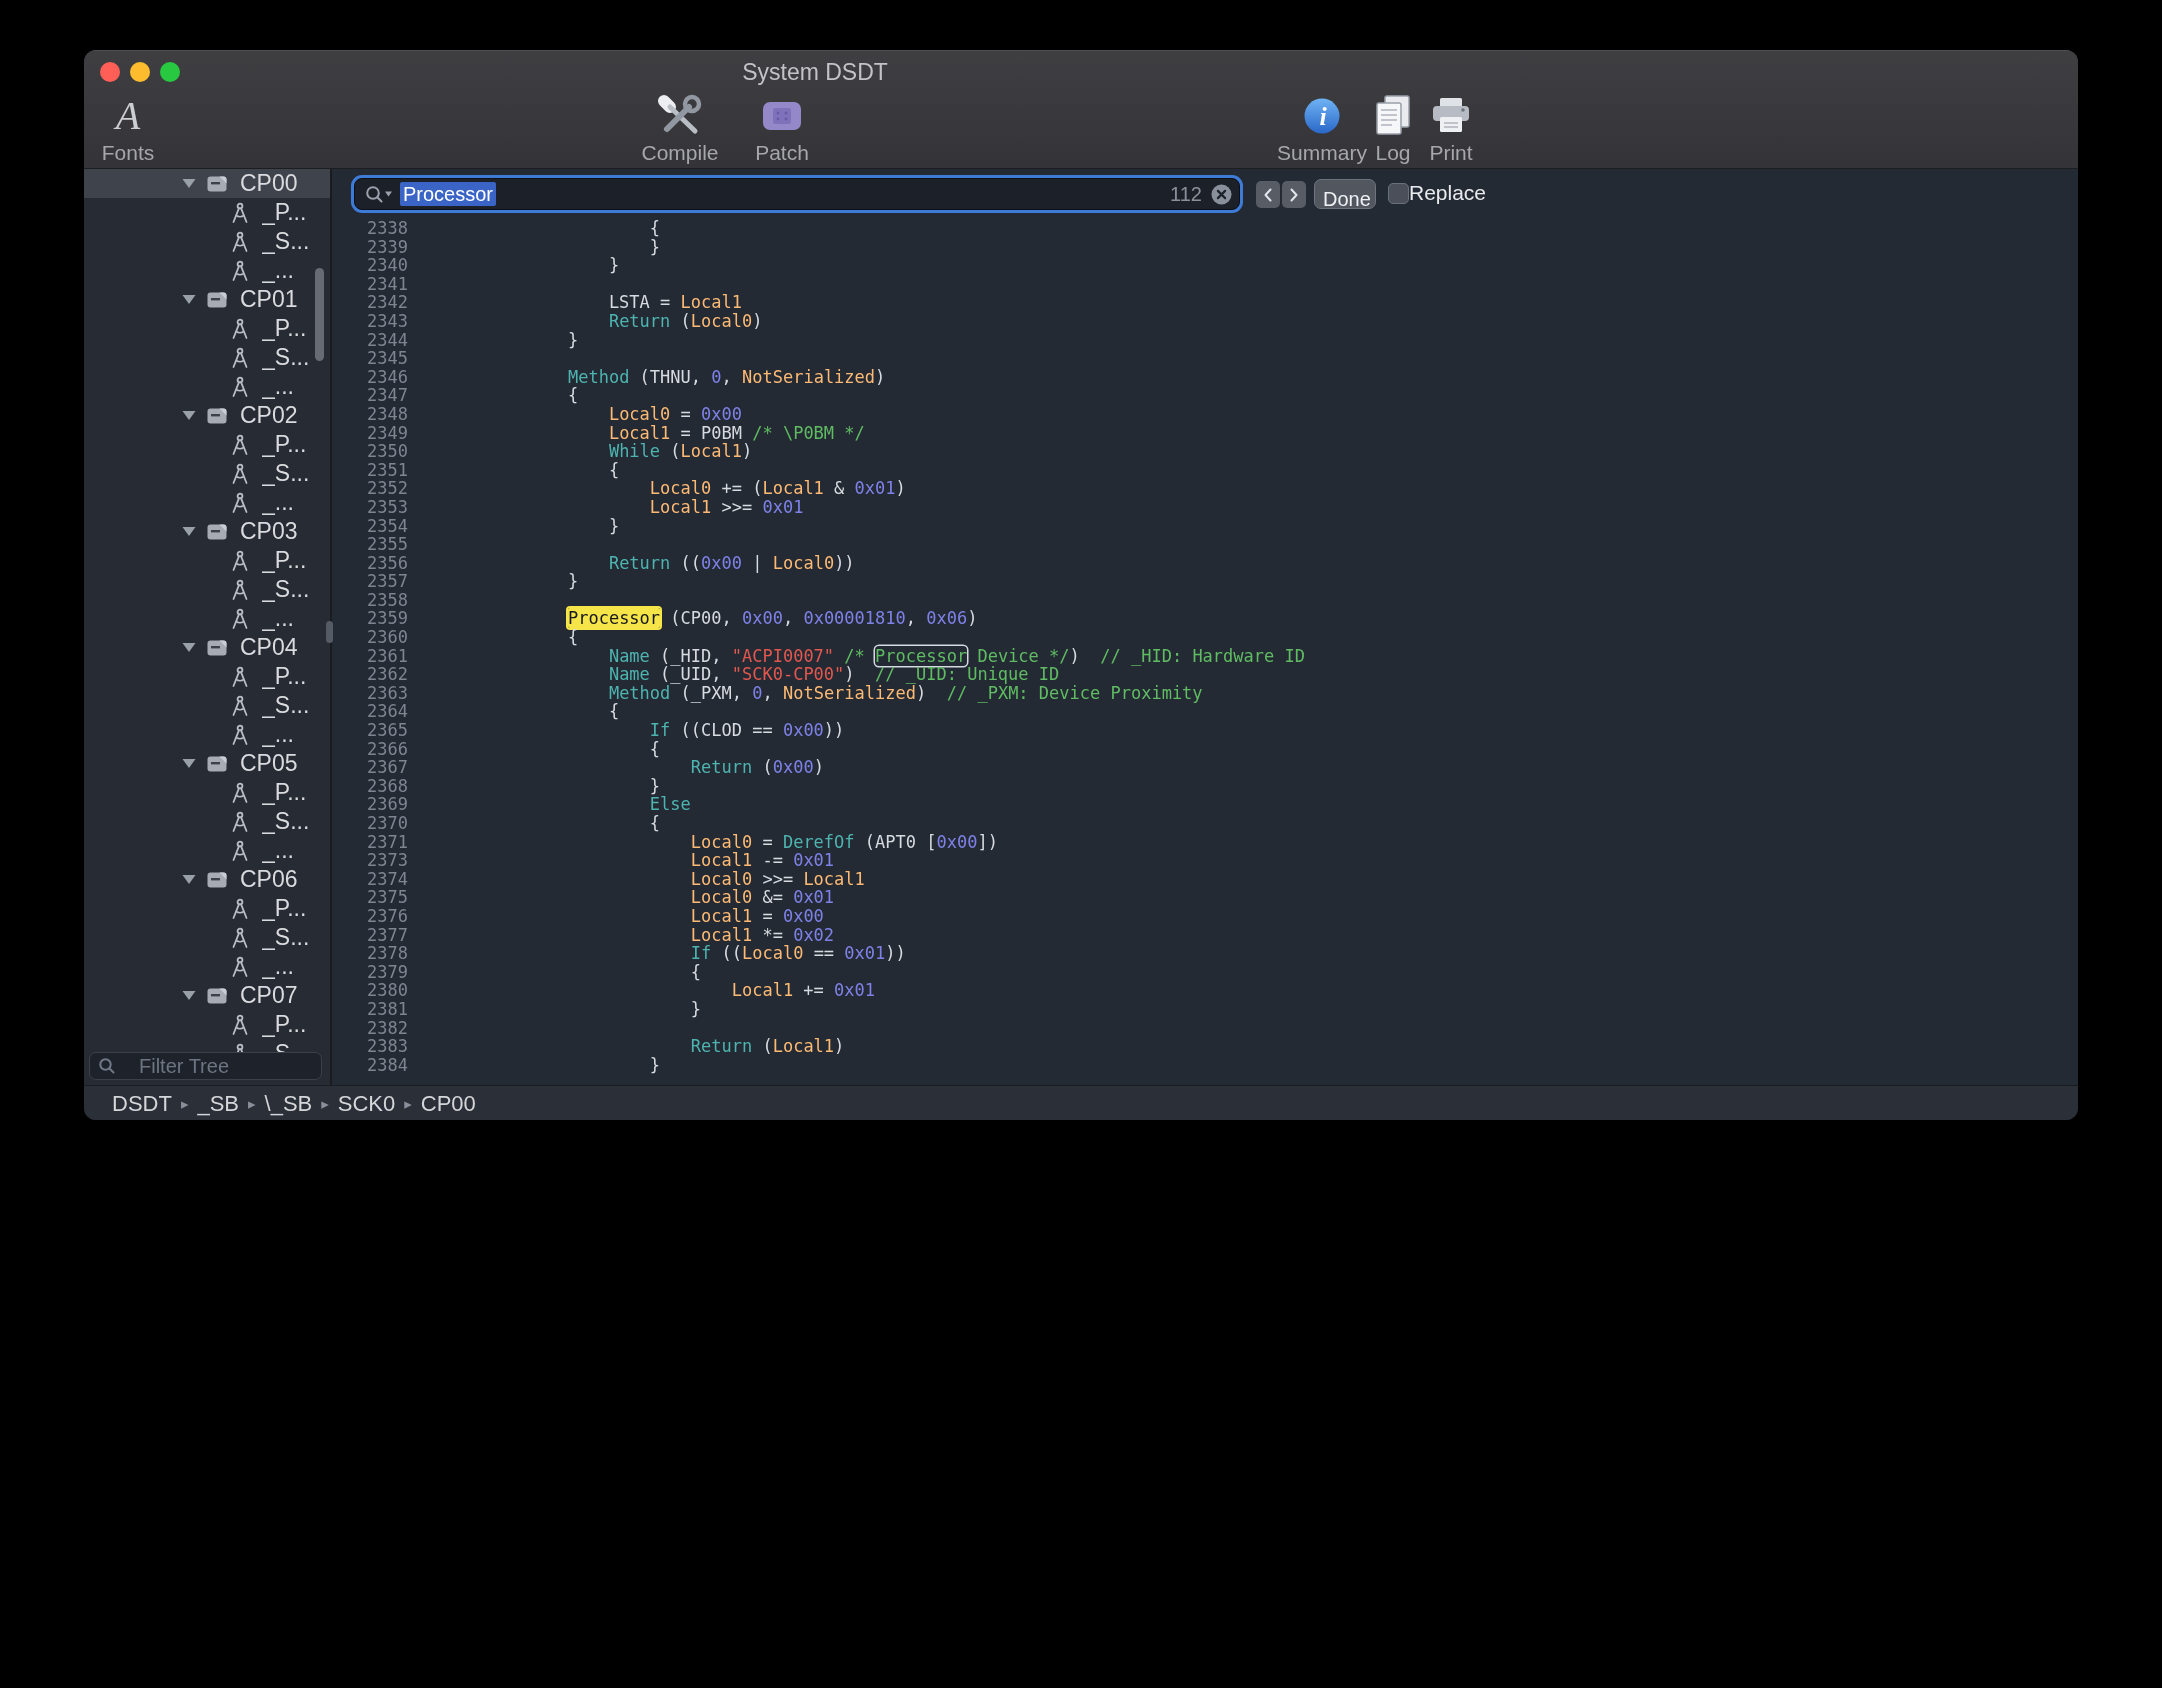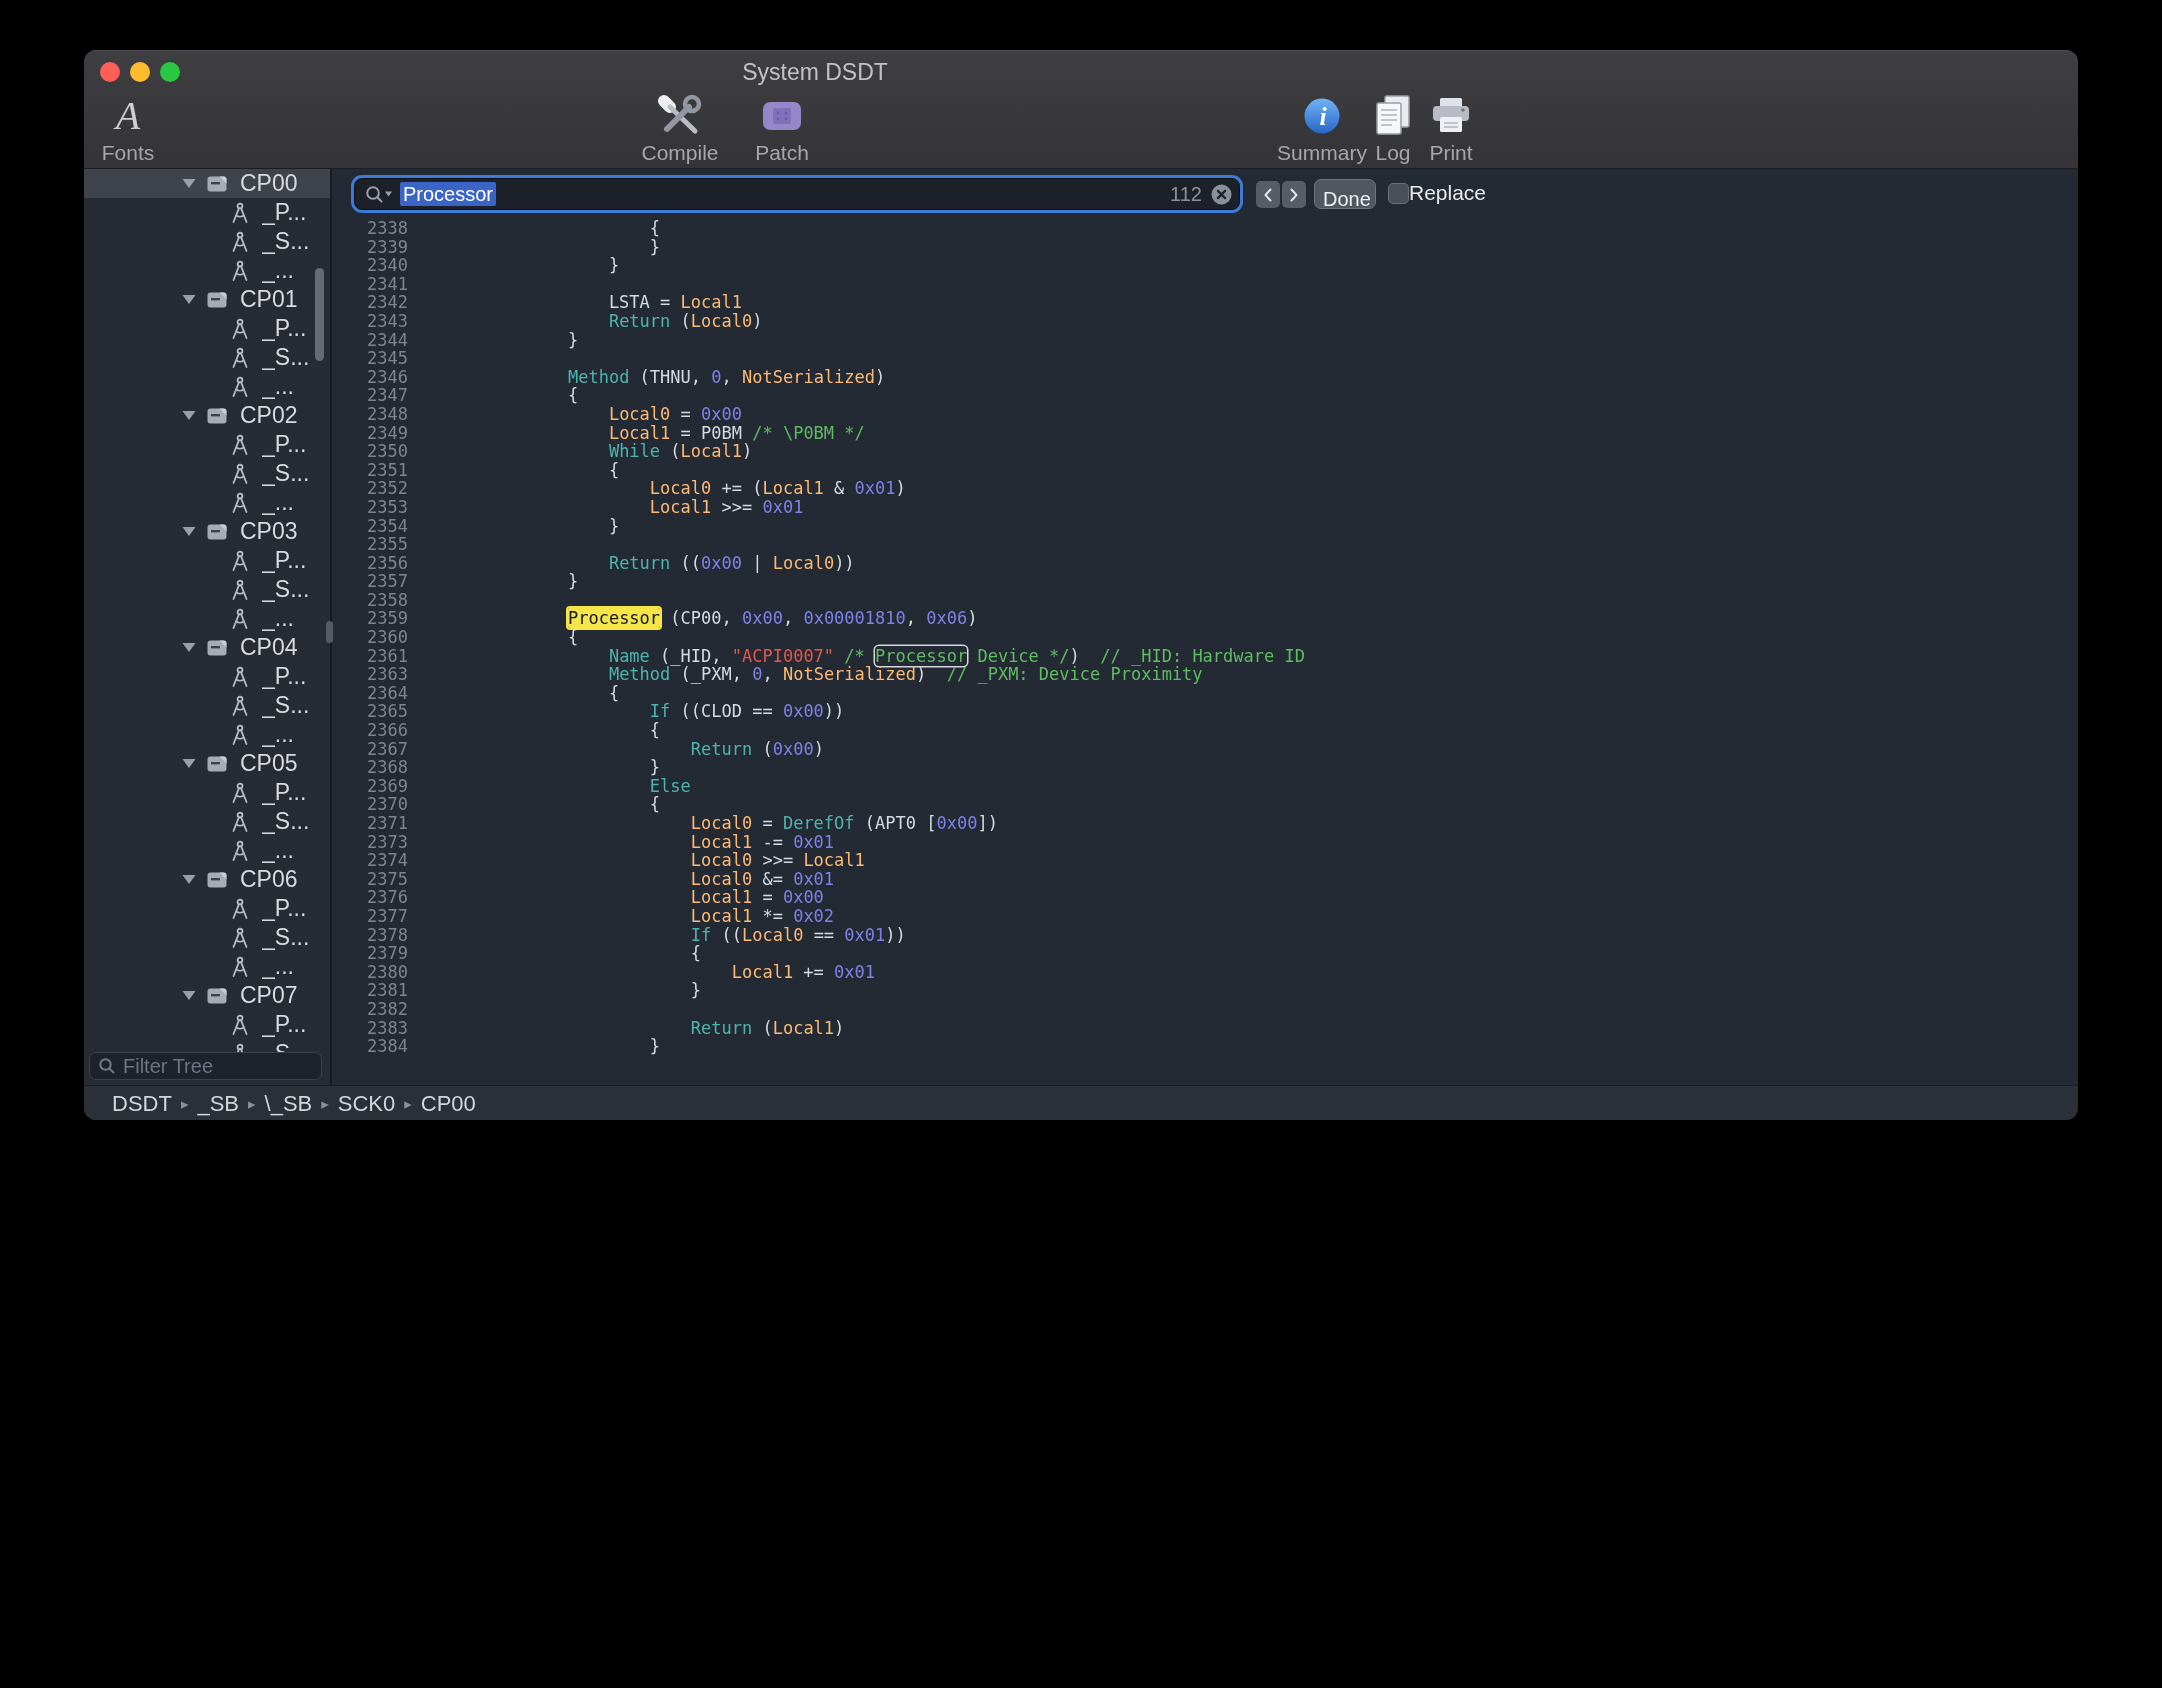--- a/index.html
+++ b/index.html
@@ -27,21 +27,21 @@
   .trow{height:29px;display:flex;align-items:center;font-size:23px;color:#d9dbdf;white-space:nowrap;}
   .trow.sel{background:#3e434c;}
   .trow.parent{padding-left:98px;}
   .trow.child{padding-left:146px;}
   .disc{width:15px;margin-right:9px;display:inline-flex;}
   .p-ico,.c-ico{margin-right:12px;flex:none;}
   .tlabel{overflow:hidden;text-overflow:ellipsis;}
   .tree-scrollbar{position:absolute;right:6px;top:99px;width:9px;height:93px;border-radius:5px;background:#8a8e96;opacity:.65;}
   .filter-field{position:absolute;left:5px;right:8px;bottom:5px;height:28px;border-radius:7px;background:#1e232b;border:1px solid #3b404a;display:flex;align-items:center;box-sizing:border-box;}
   .ff-mag{margin:0 7px 0 8px;flex:none;}
-  .ff-ph{font-size:20px;color:#6e7582;}
+  .ff-ph{font-size:20px;color:#6e7582;margin-left:16px;}
   .splitter-dot{position:absolute;left:242px;top:452px;width:7px;height:22px;border-radius:4px;background:#555b64;z-index:5;}
 
   
   .editor{position:relative;flex:1;background:#242a34;overflow:hidden;}
   .findbar{position:relative;height:50px;}
   .search-field{position:absolute;left:22px;top:9px;width:886px;height:32px;box-sizing:border-box;border-radius:8px;background:#1c2129;border:1px solid #0d1016;box-shadow:0 0 0 3px #3d7bd7;display:flex;align-items:center;}
   .sf-mag{margin-left:9px;flex:none;}
   .sf-text{margin-left:6px;font-size:20px;color:#e8eaee;}
   .sf-sel{background:#3a64c6;color:#fff;border-radius:2px;padding:1px 3px;}
   .sf-count{margin-left:auto;font-size:20px;color:#8b919c;}
@@ -519,20 +519,21 @@
             <div class="crow"><span class="ln">2352</span><span class="cl"><span class="tp">            </span><span class="tm">Local0</span><span class="tp"> += (</span><span class="tm">Local1</span><span class="tp"> &amp; </span><span class="tn">0x01</span><span class="tp">)</span></span></div>
             <div class="crow"><span class="ln">2353</span><span class="cl"><span class="tp">            </span><span class="tm">Local1</span><span class="tp"> &gt;&gt;= </span><span class="tn">0x01</span></span></div>
             <div class="crow"><span class="ln">2354</span><span class="cl"><span class="tp">        }</span></span></div>
             <div class="crow"><span class="ln">2355</span><span class="cl"></span></div>
             <div class="crow"><span class="ln">2356</span><span class="cl"><span class="tp">        </span><span class="tk">Return</span><span class="tp"> ((</span><span class="tn">0x00</span><span class="tp"> | </span><span class="tm">Local0</span><span class="tp">))</span></span></div>
             <div class="crow"><span class="ln">2357</span><span class="cl"><span class="tp">    }</span></span></div>
             <div class="crow"><span class="ln">2358</span><span class="cl"></span></div>
             <div class="crow"><span class="ln">2359</span><span class="cl"><span class="tp">    </span><span class="ty">Processor</span><span class="tp"> (CP00, </span><span class="tn">0x00</span><span class="tp">, </span><span class="tn">0x00001810</span><span class="tp">, </span><span class="tn">0x06</span><span class="tp">)</span></span></div>
             <div class="crow"><span class="ln">2360</span><span class="cl"><span class="tp">    {</span></span></div>
             <div class="crow"><span class="ln">2361</span><span class="cl"><span class="tp">        </span><span class="tk">Name</span><span class="tp"> (_HID, </span><span class="ts">"ACPI0007"</span><span class="tp"> </span><span class="tc">/* </span><span class="tb2">Processor</span><span class="tc"> Device */</span><span class="tp">)  </span><span class="tc">// _HID: Hardware ID</span></span></div>
+            <div class="crow"><span class="ln">2362</span><span class="cl"><span class="tp">        </span><span class="tk">Name</span><span class="tp"> (_UID, </span><span class="ts">"SCK0-CP00"</span><span class="tp">)  </span><span class="tc">// _UID: Unique ID</span></span></div>
             <div class="crow"><span class="ln">2363</span><span class="cl"><span class="tp">        </span><span class="tk">Method</span><span class="tp"> (_PXM, </span><span class="tn">0</span><span class="tp">, </span><span class="tm">NotSerialized</span><span class="tp">)  </span><span class="tc">// _PXM: Device Proximity</span></span></div>
             <div class="crow"><span class="ln">2364</span><span class="cl"><span class="tp">        {</span></span></div>
             <div class="crow"><span class="ln">2365</span><span class="cl"><span class="tp">            </span><span class="tk">If</span><span class="tp"> ((CLOD == </span><span class="tn">0x00</span><span class="tp">))</span></span></div>
             <div class="crow"><span class="ln">2366</span><span class="cl"><span class="tp">            {</span></span></div>
             <div class="crow"><span class="ln">2367</span><span class="cl"><span class="tp">                </span><span class="tk">Return</span><span class="tp"> (</span><span class="tn">0x00</span><span class="tp">)</span></span></div>
             <div class="crow"><span class="ln">2368</span><span class="cl"><span class="tp">            }</span></span></div>
             <div class="crow"><span class="ln">2369</span><span class="cl"><span class="tp">            </span><span class="tk">Else</span></span></div>
             <div class="crow"><span class="ln">2370</span><span class="cl"><span class="tp">            {</span></span></div>
             <div class="crow"><span class="ln">2371</span><span class="cl"><span class="tp">                </span><span class="tm">Local0</span><span class="tp"> = </span><span class="tk">DerefOf</span><span class="tp"> (APT0 [</span><span class="tn">0x00</span><span class="tp">])</span></span></div>
             <div class="crow"><span class="ln">2373</span><span class="cl"><span class="tp">                </span><span class="tm">Local1</span><span class="tp"> -= </span><span class="tn">0x01</span></span></div>

